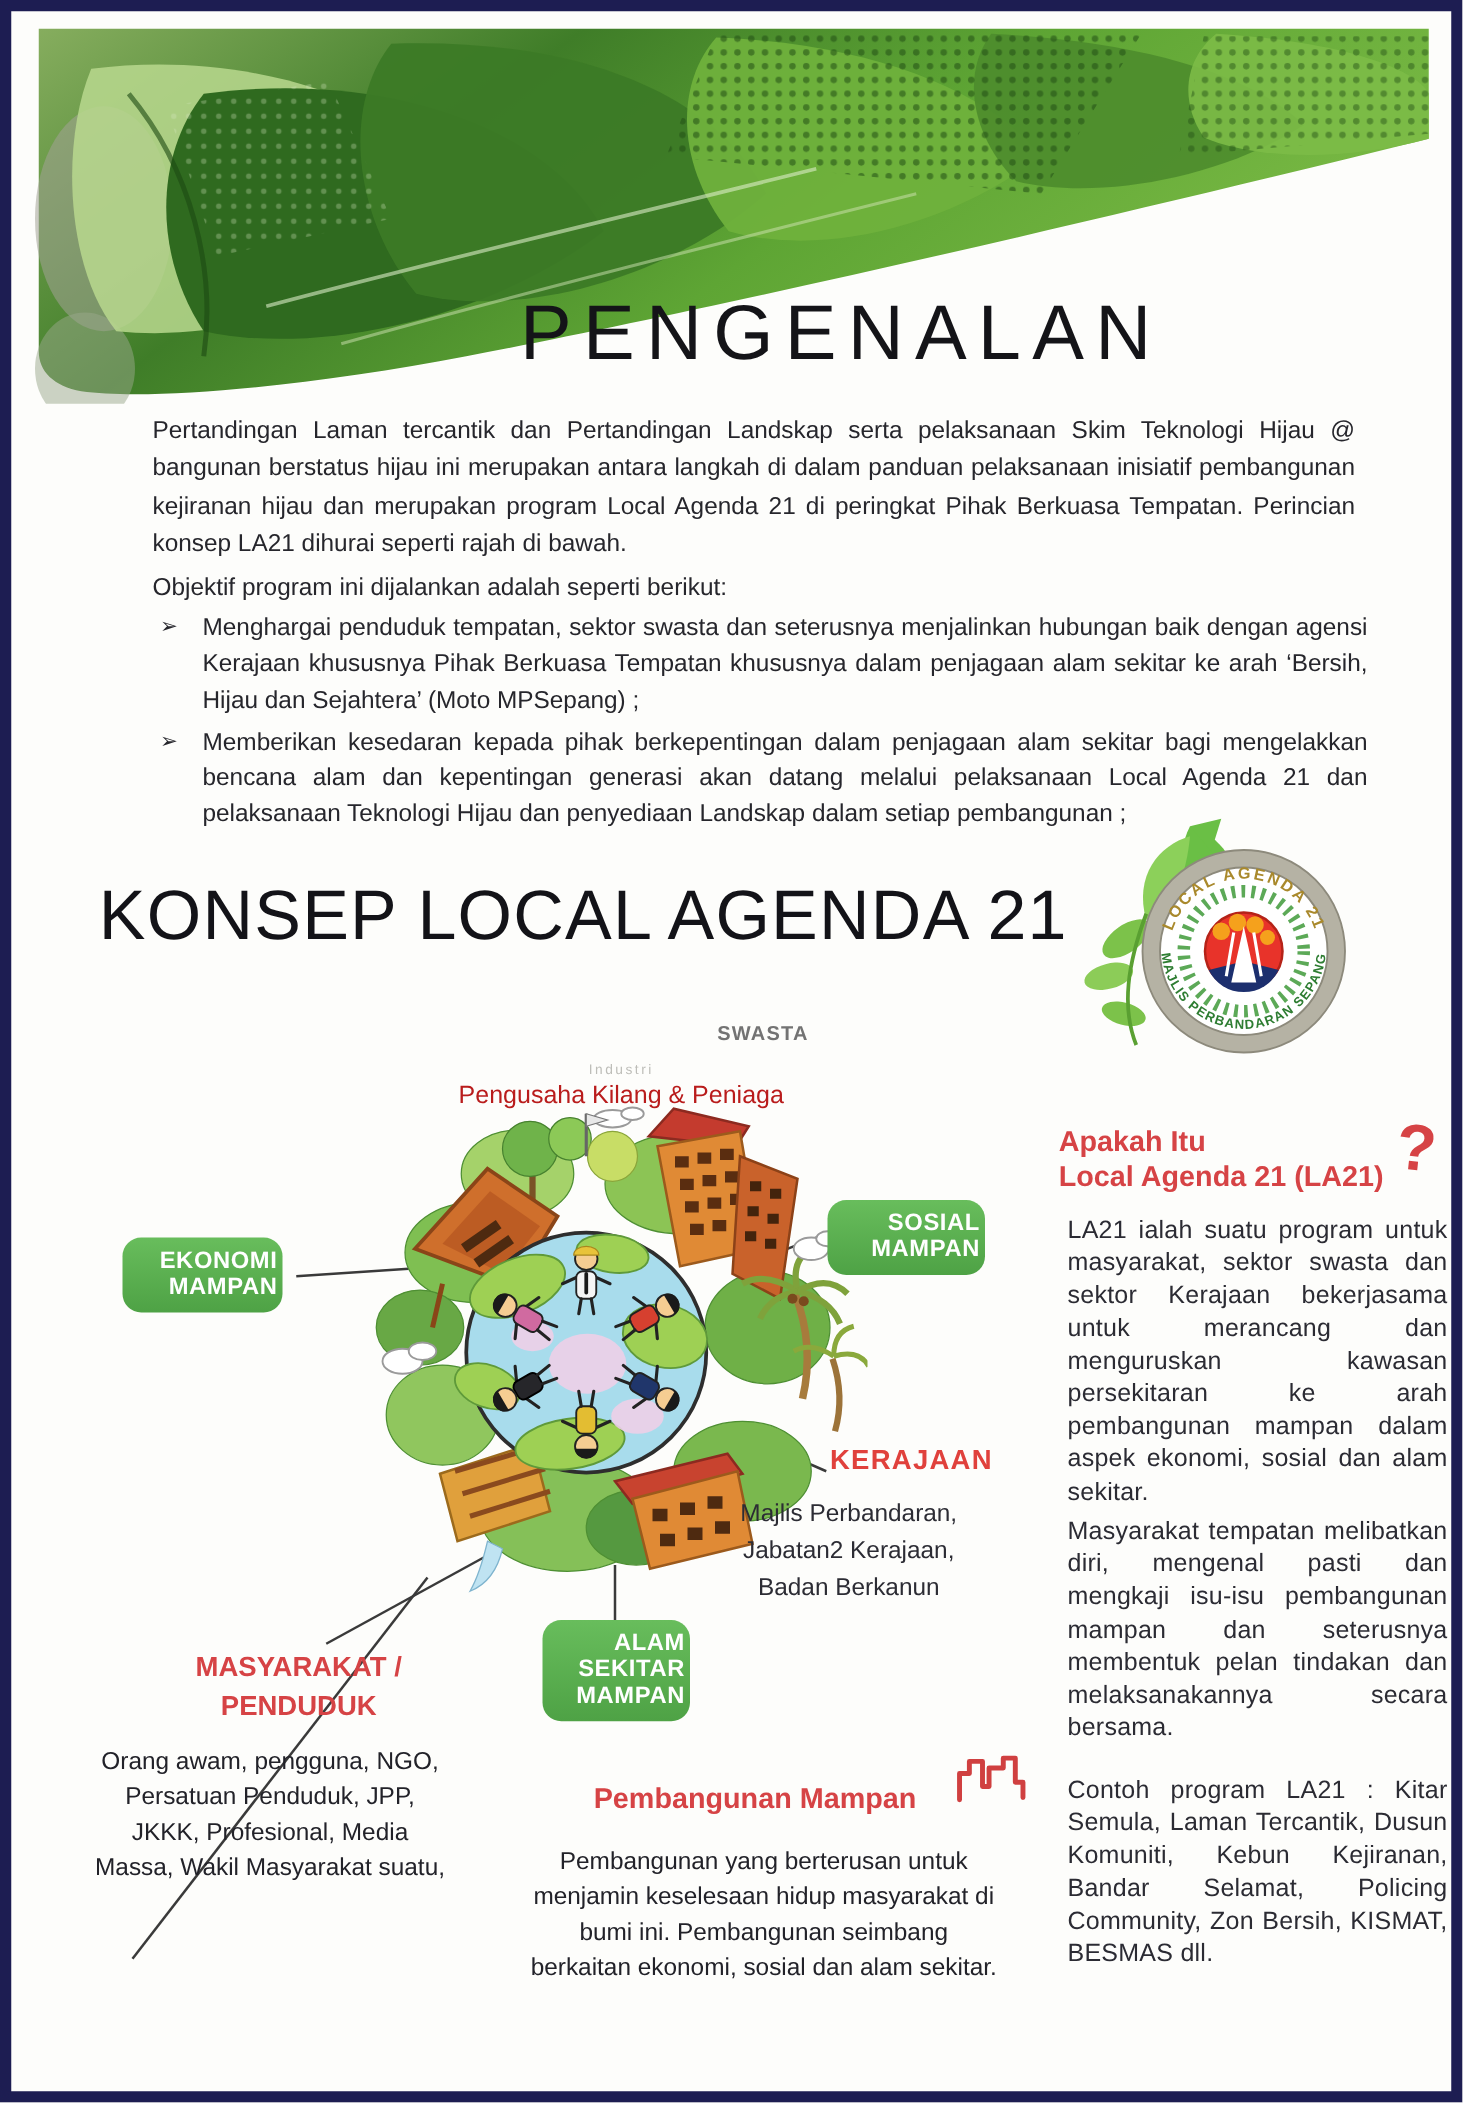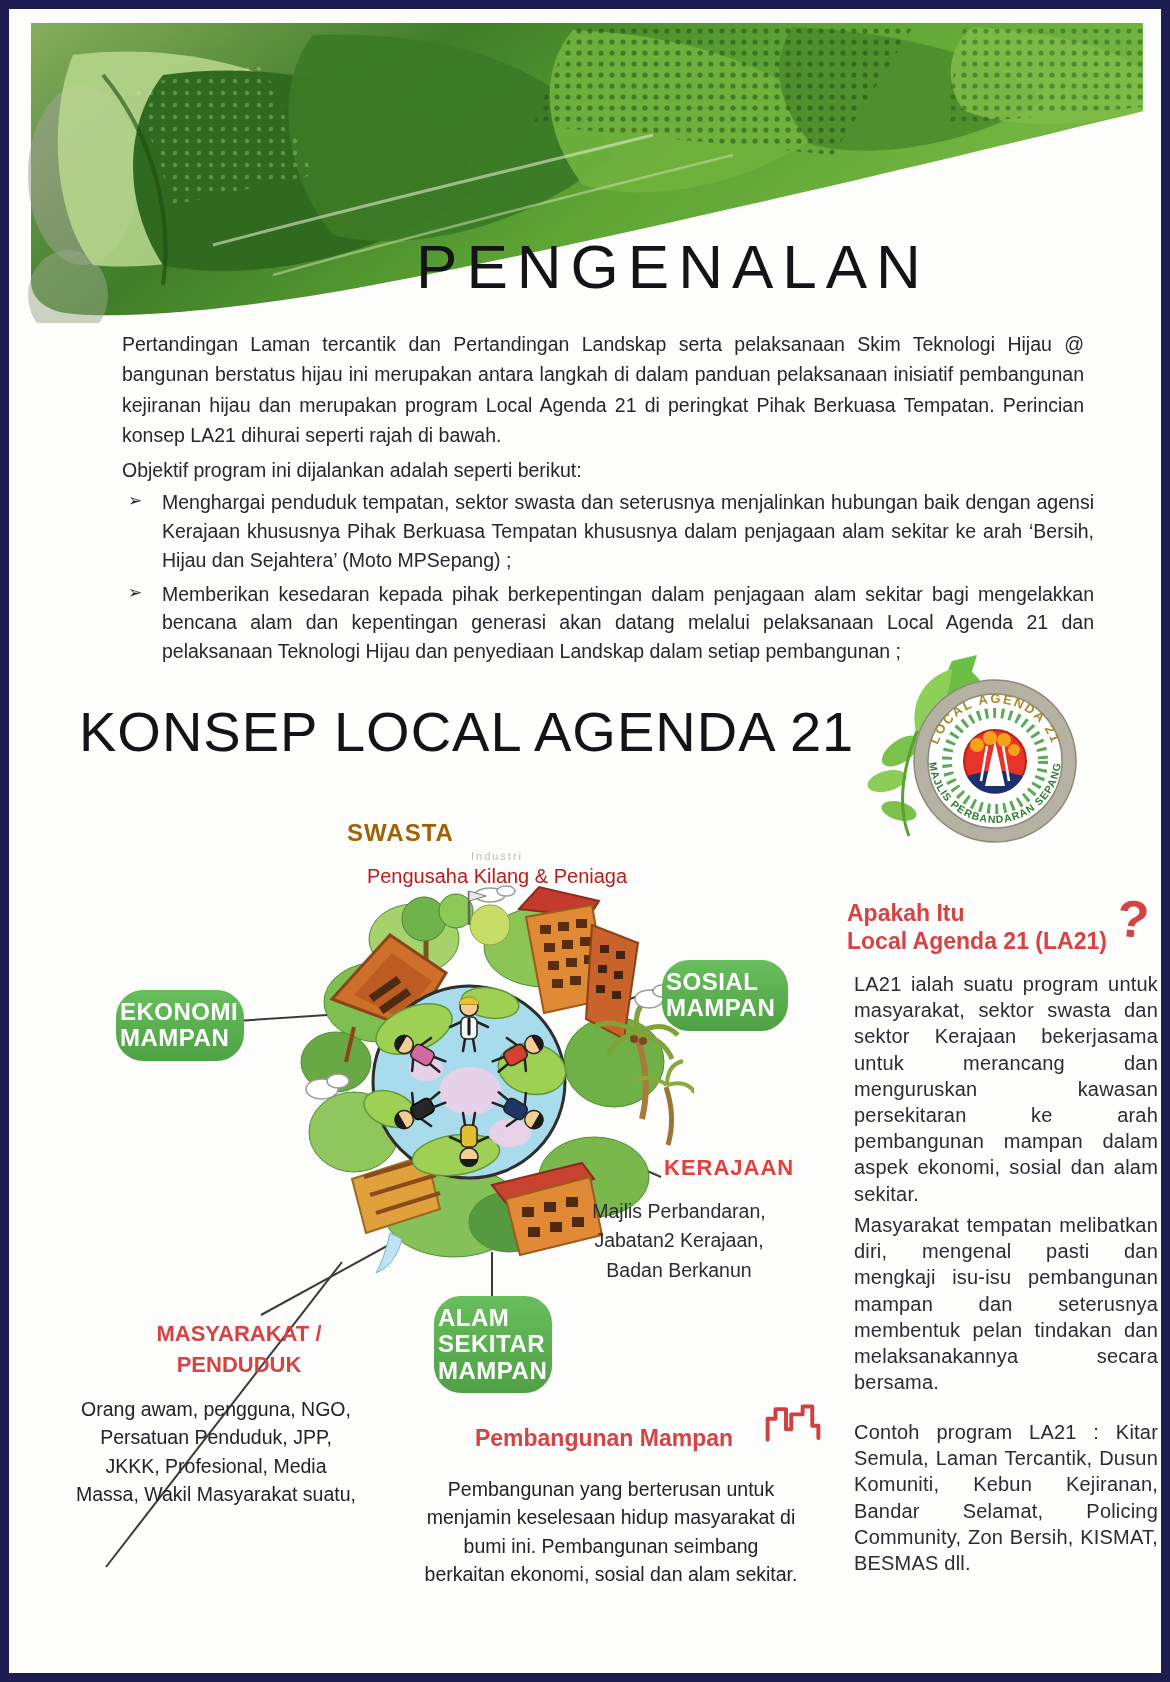--- a/index.html
+++ b/index.html
@@ -22,32 +22,32 @@
   .objektif-lead{left:113px;top:450px;width:962px;font-size:19.5px;z-index:2;}
   .bullets{left:113px;top:479px;width:972px;z-index:2;}
   .bullet{position:relative;padding-left:40px;font-size:19.5px;line-height:1.48;
     text-align:justify;margin-bottom:5px;}
   .bullet .marker{position:absolute;left:6px;top:0;font-size:17px;color:#26262c;}
   
   .konsep-heading{left:70px;top:690px;font-size:56px;font-weight:400;
     letter-spacing:1px;color:#131318;z-index:2;white-space:nowrap;}
   .logo{left:848px;top:632px;width:232px;height:220px;z-index:2;}
   
-  .swasta-label{left:338px;top:810px;width:300px;text-align:left;
-    font-size:24px;font-weight:700;color:#a16207;letter-spacing:1px;z-index:2;}
+  .swasta-label{left:338px;top:810px;width:300px;text-align:right;
+    font-size:16px;font-weight:700;color:#737373;letter-spacing:1px;z-index:2;}
   .swasta-sub{left:338px;top:841px;width:300px;text-align:center;font-size:11px;
     color:#bdbdb8;letter-spacing:2px;z-index:2;}
   .swasta-caption{left:338px;top:856px;width:300px;text-align:center;
     font-size:20px;color:#b91c1c;z-index:2;}
   .illustration{left:285px;top:868px;width:400px;height:420px;z-index:1;}
-  .badge{background:linear-gradient(#68bd5c,#4ea245);border-radius:27px;
-    color:#fff;font-weight:700;text-align:left;font-size:24px;line-height:1.1;
+  .badge{background:linear-gradient(#68bd5c,#4ea245);border-radius:15px;
+    color:#fff;font-weight:700;text-align:right;font-size:19px;line-height:1.1;
     padding:9px 4px;z-index:3;letter-spacing:.5px;}
   .badge div{white-space:nowrap;}
-  .badge-ekonomi{left:107px;top:981px;width:120px;}
+  .badge-ekonomi{left:89px;top:981px;width:120px;}
   .badge-sosial{left:653px;top:951px;width:118px;}
   .badge-alam{left:425px;top:1287px;width:110px;}
   .kerajaan-label{left:655px;top:1146px;font-size:22px;font-weight:700;
     color:#e0413c;letter-spacing:1px;z-index:3;}
   .kerajaan-caption{left:545px;top:1188px;width:250px;text-align:center;
     font-size:19.5px;line-height:1.5;color:#2c2c34;z-index:3;}
   .masyarakat-label{left:105px;top:1310px;width:250px;text-align:center;
     font-size:22px;font-weight:700;color:#d64345;line-height:1.4;z-index:3;}
   .masyarakat-caption{left:58px;top:1386px;width:298px;text-align:center;
     font-size:19.5px;line-height:1.45;color:#222229;z-index:3;}

